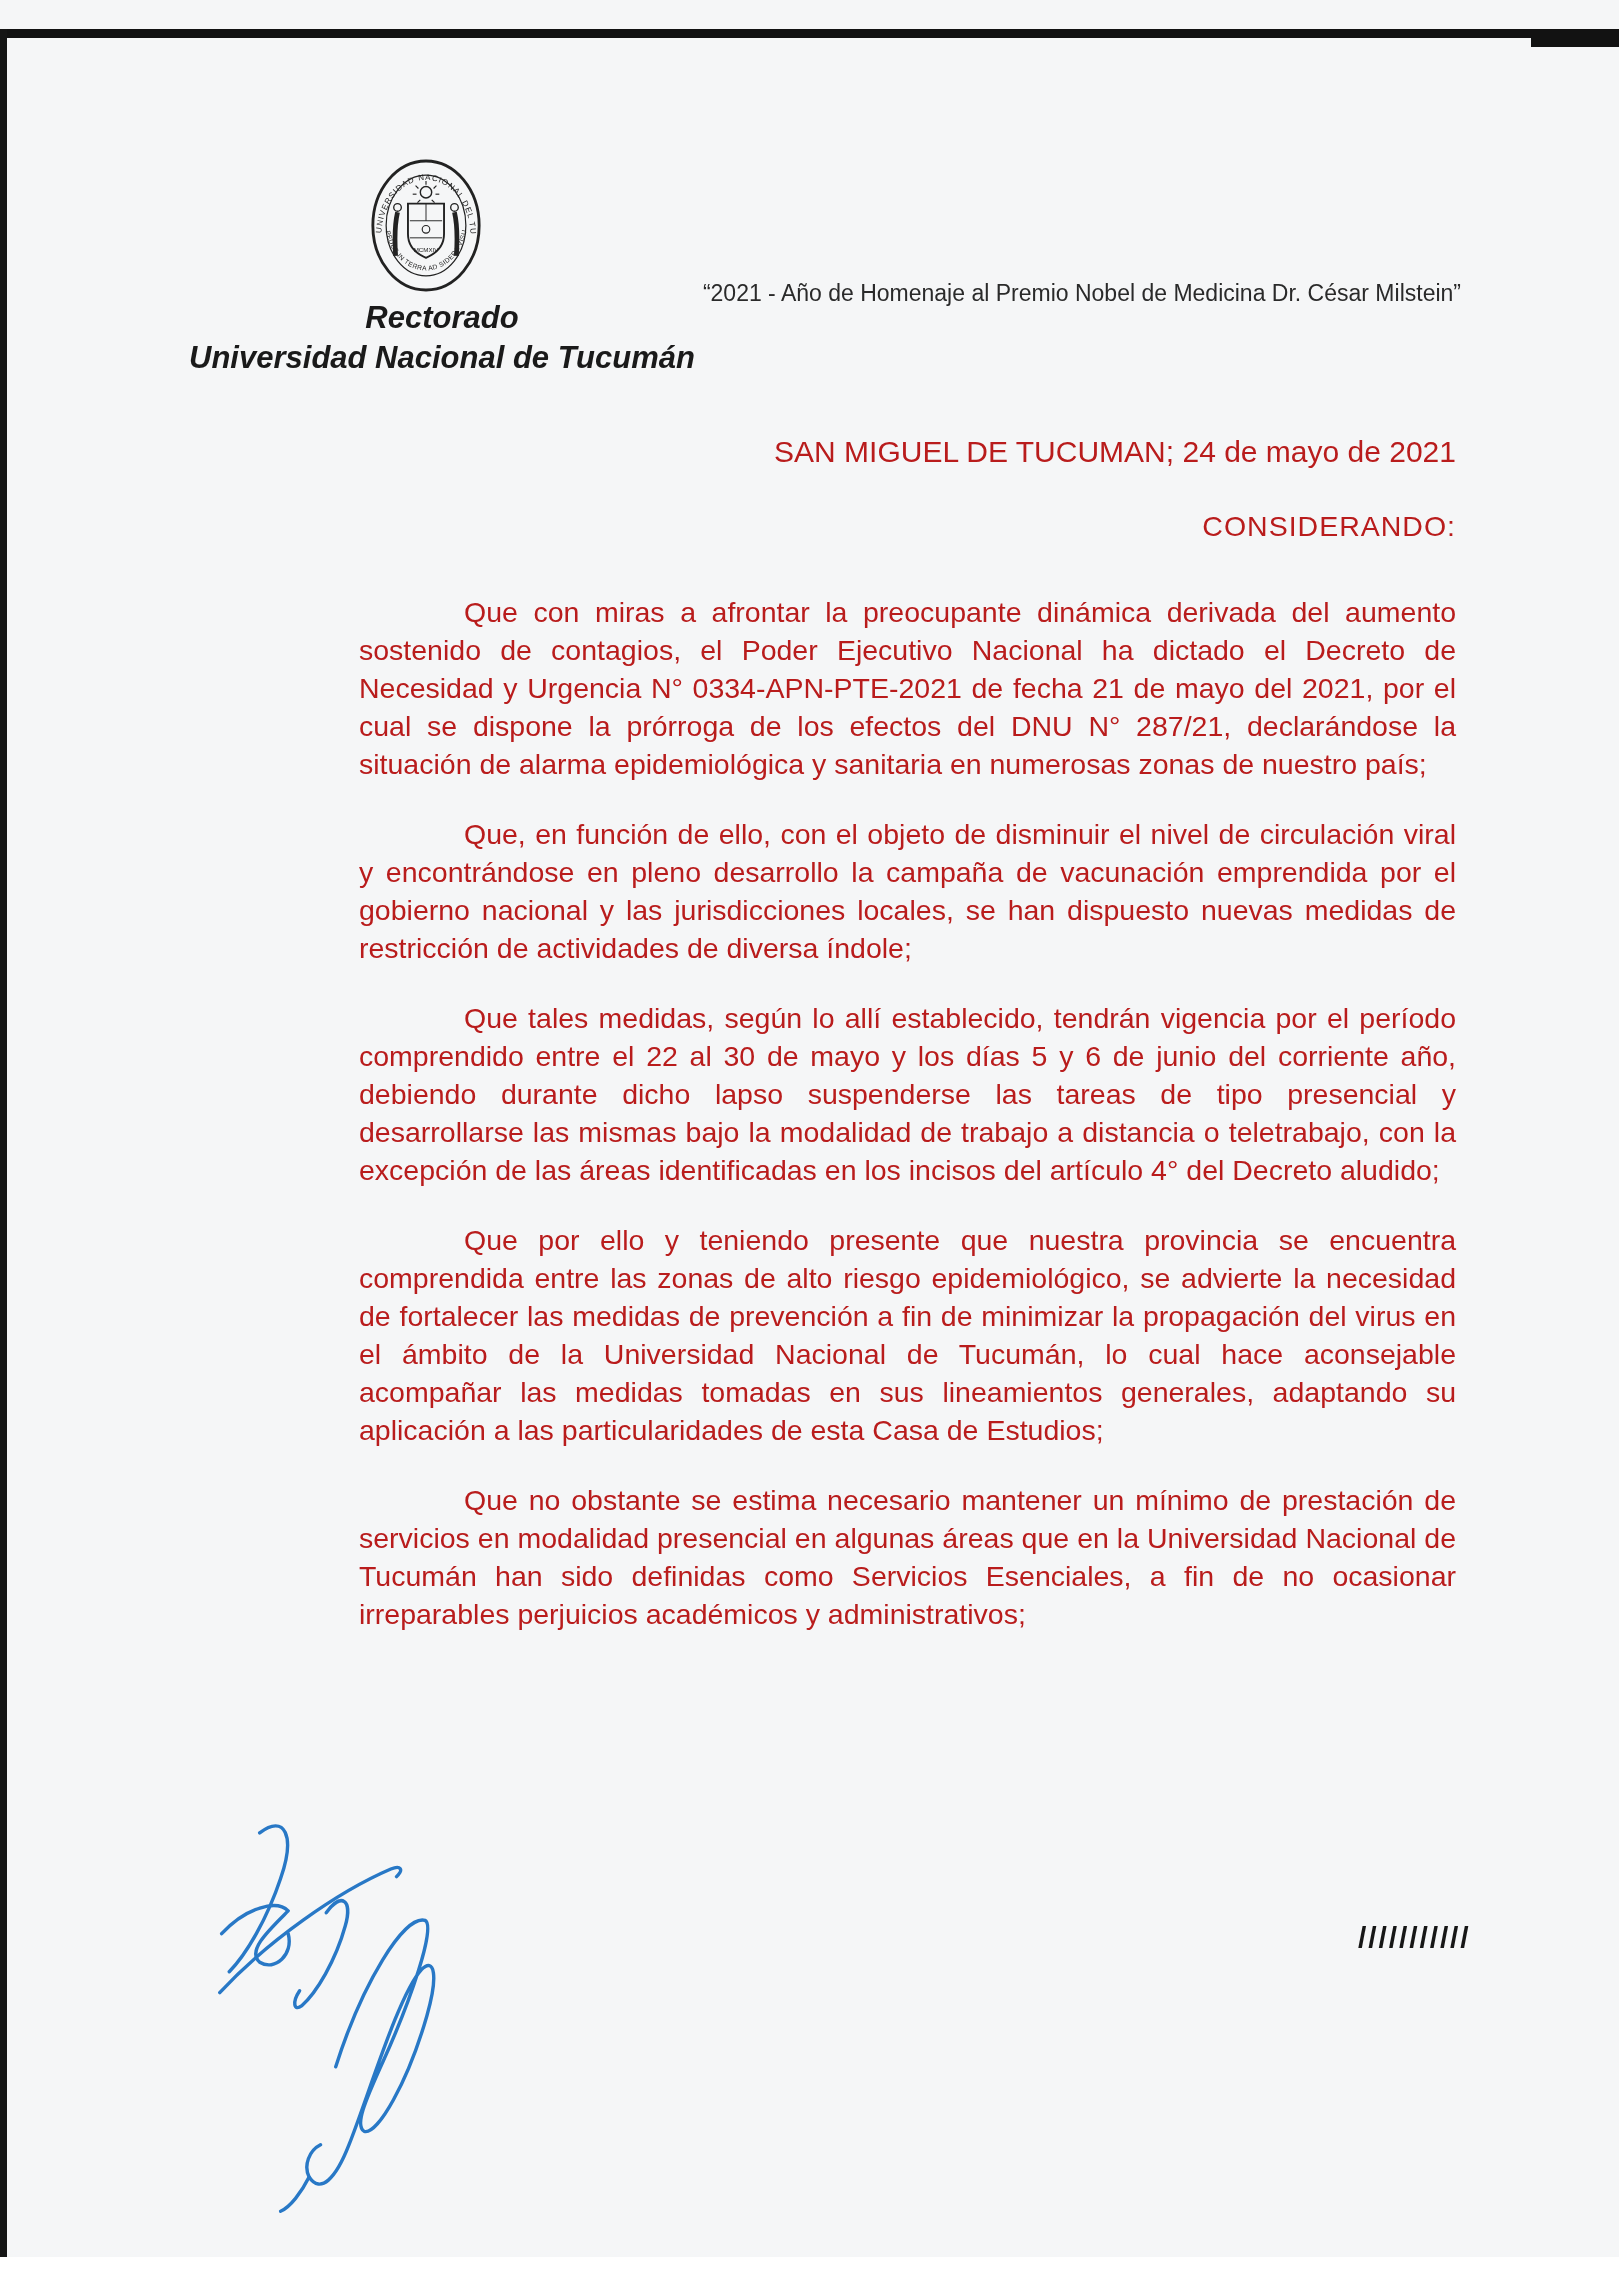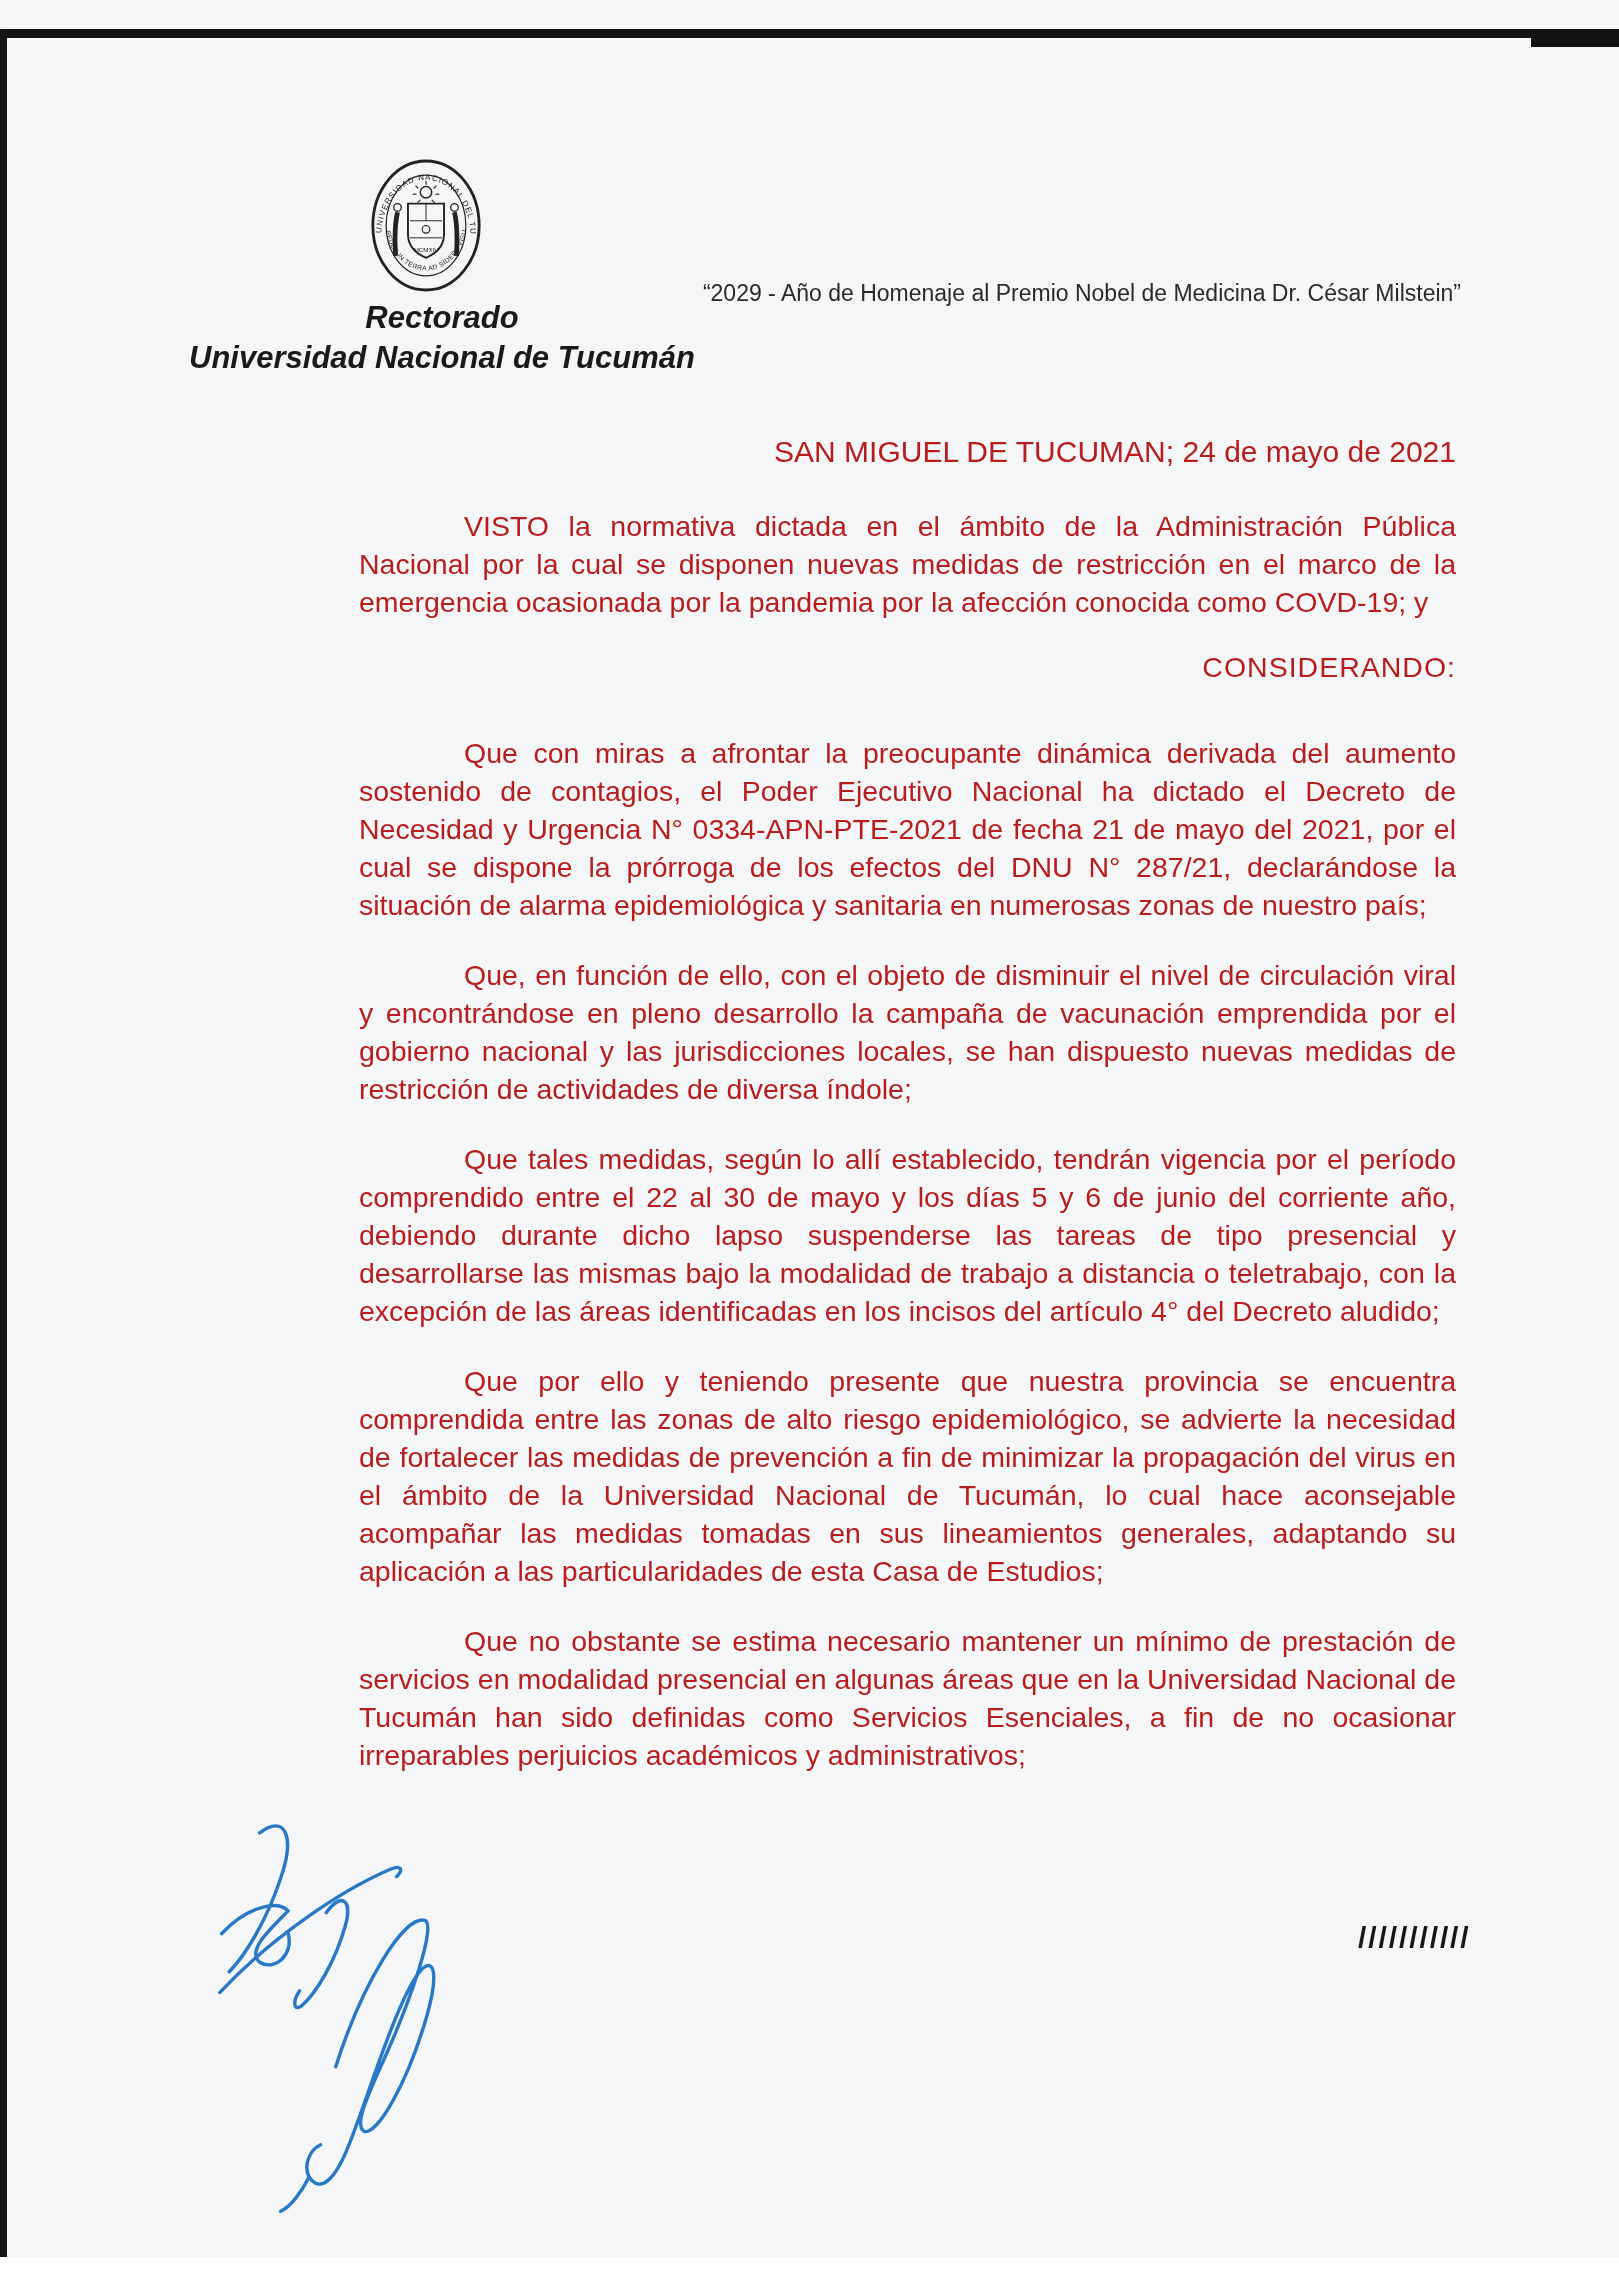--- a/index.html
+++ b/index.html
@@ -79,25 +79,24 @@
     <g>
       <circle cx="89" cy="52" r="4" fill="none" stroke="#222222" stroke-width="1.4"></circle>
       <path d="M89,57 C92,70 92,88 91,103" fill="none" stroke="#222222" stroke-width="5"></path>
     </g>
   </svg>
 
   <div class="org">
     <div>Rectorado</div>
     <div>Universidad Nacional de Tucumán</div>
   </div>
-  <div class="motto">“2029 - Año de Homenaje al Premio Nobel de Medicina Dr. César Milstein”</div>
+  <div class="motto">“2021 - Año de Homenaje al Premio Nobel de Medicina Dr. César Milstein”</div>
 
   <main class="doc">
     <p class="dateline">SAN MIGUEL DE TUCUMAN; 24 de mayo de 2021</p>
-    <p class="para para-visto">VISTO la normativa dictada en el ámbito de la Administración Pública Nacional por la cual se disponen nuevas medidas de restricción en el marco de la emergencia ocasionada por la pandemia por la afección conocida como COVD-19; y</p>
     <p class="para heading">CONSIDERANDO:</p>
     <p class="para">Que con miras a afrontar la preocupante dinámica derivada del aumento sostenido de contagios, el Poder Ejecutivo Nacional ha dictado el Decreto de Necesidad y Urgencia N° 0334-APN-PTE-2021 de fecha 21 de mayo del 2021, por el cual se dispone la prórroga de los efectos del DNU N° 287/21, declarándose la situación de alarma epidemiológica y sanitaria en numerosas zonas de nuestro país;</p>
     <p class="para">Que, en función de ello, con el objeto de disminuir el nivel de circulación viral y encontrándose en pleno desarrollo la campaña de vacunación emprendida por el gobierno nacional y las jurisdicciones locales, se han dispuesto nuevas medidas de restricción de actividades de diversa índole;</p>
     <p class="para">Que tales medidas, según lo allí establecido, tendrán vigencia por el período comprendido entre el 22 al 30 de mayo y los días 5 y 6 de junio del corriente año, debiendo durante dicho lapso suspenderse las tareas de tipo presencial y desarrollarse las mismas bajo la modalidad de trabajo a distancia o teletrabajo, con la excepción de las áreas identificadas en los incisos del artículo 4° del Decreto aludido;</p>
     <p class="para">Que por ello y teniendo presente que nuestra provincia se encuentra comprendida entre las zonas de alto riesgo epidemiológico, se advierte la necesidad de fortalecer las medidas de prevención a fin de minimizar la propagación del virus en el ámbito de la Universidad Nacional de Tucumán, lo cual hace aconsejable acompañar las medidas tomadas en sus lineamientos generales, adaptando su aplicación a las particularidades de esta Casa de Estudios;</p>
     <p class="para">Que no obstante se estima necesario mantener un mínimo de prestación de servicios en modalidad presencial en algunas áreas que en la Universidad Nacional de Tucumán han sido definidas como Servicios Esenciales, a fin de no ocasionar irreparables perjuicios académicos y administrativos;</p>
   </main>
 
   <svg class="signature" viewBox="0 0 265 425" aria-hidden="true">
     <g fill="none" stroke="#2878c6" stroke-width="3.6" stroke-linecap="round" stroke-linejoin="round">

